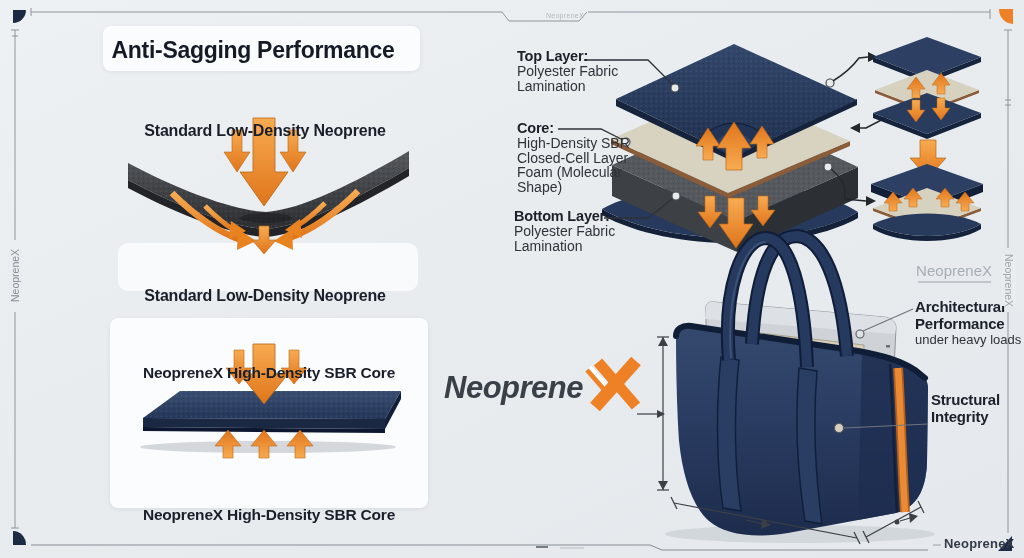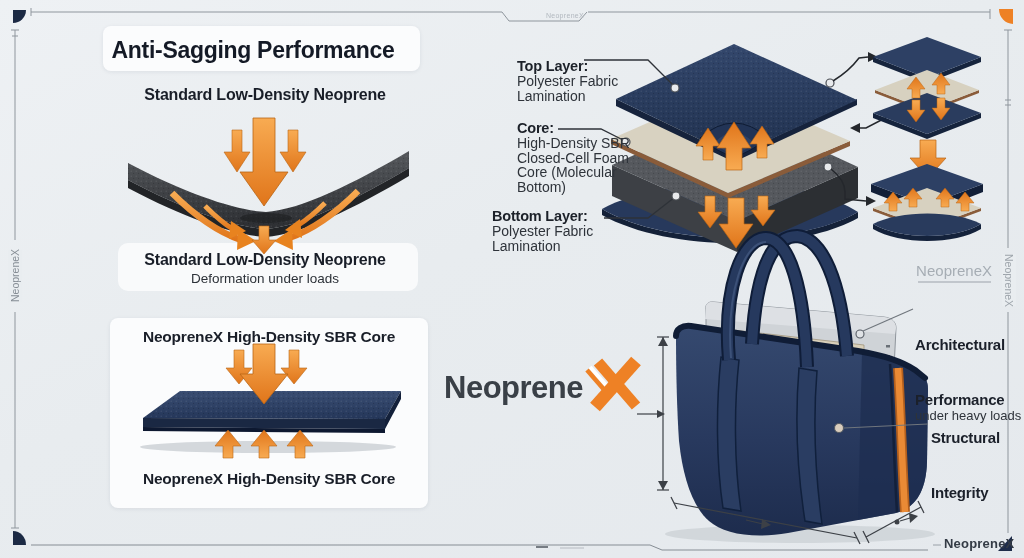--- a/index.html
+++ b/index.html
@@ -3,31 +3,31 @@
 <meta charset="utf-8">
 <style>
   html,body{margin:0;padding:0;background:#dfe3e7;}
   #canvas{position:relative;width:1024px;height:558px;overflow:hidden;
     background:linear-gradient(155deg,#eef1f4 0%,#e8ecef 45%,#e5e9ed 100%);
     font-family:"Liberation Sans",sans-serif;}
   .abs{position:absolute;}
   .panel{background:#fbfcfd;border-radius:8px;box-shadow:0 1px 4px rgba(30,40,60,.08);}
   .softband{background:rgba(255,255,255,.72);border-radius:10px;}
   .ttl{font-weight:bold;color:#141a26;letter-spacing:-.3px;}
-  .h-bold{font-weight:bold;color:#191e28;letter-spacing:-.2px;}
+  .h-bold{font-weight:bold;color:#191e28;letter-spacing:-.2px;margin-top:36px;}
   .sub{color:#2c3138;}
   .lbl-b{font-weight:bold;color:#1c2129;font-size:14.5px;line-height:16px;letter-spacing:-.2px;}
   .lbl-s{color:#2e333a;font-size:14px;line-height:14.5px;}
-  .callout-b{font-weight:bold;color:#1b202a;font-size:15px;line-height:16.5px;letter-spacing:-.2px;margin-top:38px;}
+  .callout-b{font-weight:bold;color:#1b202a;font-size:15px;line-height:16.5px;letter-spacing:-.2px;}
   .callout-s{color:#2e333a;font-size:13px;line-height:15px;}
   .muted{color:#a6adb4;}
   .vtext{font-size:10.5px;color:#868d95;background:#e9edf0;text-align:center;line-height:14px;height:14px;width:52px;}
   .wedge{position:absolute;}
   svg{display:block;}
-  .logo-word{font-weight:bold;font-size:31px;color:#3a4047;letter-spacing:-.5px;}
+  .logo-word{font-weight:bold;font-size:31px;color:#3a4047;letter-spacing:-.5px;font-style:italic;}
   .footer-brand{font-size:13px;font-weight:600;color:#343b45;letter-spacing:.2px;}
   .tabtxt{font-size:7px;color:#b2b8bf;letter-spacing:.3px;}
 </style>
 </head>
 <body>
 
 <div id="canvas">
 
   <div class="abs panel" style="left:103px;top:26px;width:317px;height:45px;"></div>
   <div class="abs softband" style="left:118px;top:243px;width:300px;height:48px;"></div>
@@ -259,40 +259,39 @@
       <line x1="636" y1="361" x2="595" y2="407" stroke="var(--accent-orange,#ee8125)" stroke-width="13"></line>
     </g>
   </svg>
 
   <div class="abs tabtxt" style="left:538px;top:12px;width:46px;text-align:right;">NeopreneX</div>
 
   <div class="abs ttl" style="left:103px;top:37px;width:300px;text-align:center;font-size:23px;">Anti-Sagging Performance</div>
 
   <div class="abs h-bold" style="left:110px;top:86px;width:310px;text-align:center;font-size:16px;">Standard Low-Density Neoprene</div>
   <div class="abs h-bold" style="left:110px;top:251px;width:310px;text-align:center;font-size:16px;">Standard Low-Density Neoprene</div>
-  <div class="abs sub" style="left:110px;top:271px;width:310px;text-align:center;font-size:13.5px;">Deformation under loads</div>
 
   <div class="abs h-bold" style="left:112px;top:328px;width:314px;text-align:center;font-size:15.5px;">NeopreneX High-Density SBR Core</div>
   <div class="abs h-bold" style="left:112px;top:470px;width:314px;text-align:center;font-size:15.5px;">NeopreneX High-Density SBR Core</div>
 
   <div class="abs logo-word" style="left:444px;top:370px;">Neoprene</div>
 
-  <div class="abs" style="left:517px;top:48px;margin-top:10px;">
+  <div class="abs" style="left:517px;top:48px;">
     <div class="lbl-b">Top Layer:</div>
     <div class="lbl-s">Polyester Fabric</div>
     <div class="lbl-s">Lamination</div>
   </div>
   <div class="abs" style="left:517px;top:120px;">
     <div class="lbl-b">Core:</div>
     <div class="lbl-s">High-Density SBR</div>
-    <div class="lbl-s">Closed-Cell Foam</div>
-    <div class="lbl-s">Core (Molecular</div>
-    <div class="lbl-s">Bottom)</div>
-  </div>
-  <div class="abs" style="left:492px;top:208px;">
+    <div class="lbl-s">Closed-Cell Layer</div>
+    <div class="lbl-s">Foam (Molecular</div>
+    <div class="lbl-s">Shape)</div>
+  </div>
+  <div class="abs" style="left:514px;top:208px;">
     <div class="lbl-b">Bottom Layer:</div>
     <div class="lbl-s">Polyester Fabric</div>
     <div class="lbl-s">Lamination</div>
   </div>
 
   <div class="abs muted" style="left:900px;top:262px;width:92px;text-align:right;font-size:15px;">NeopreneX</div>
   <div class="abs" style="left:915px;top:299px;">
     <div class="callout-b">Architectural</div>
     <div class="callout-b">Performance</div>
     <div class="callout-s">under heavy loads</div>

